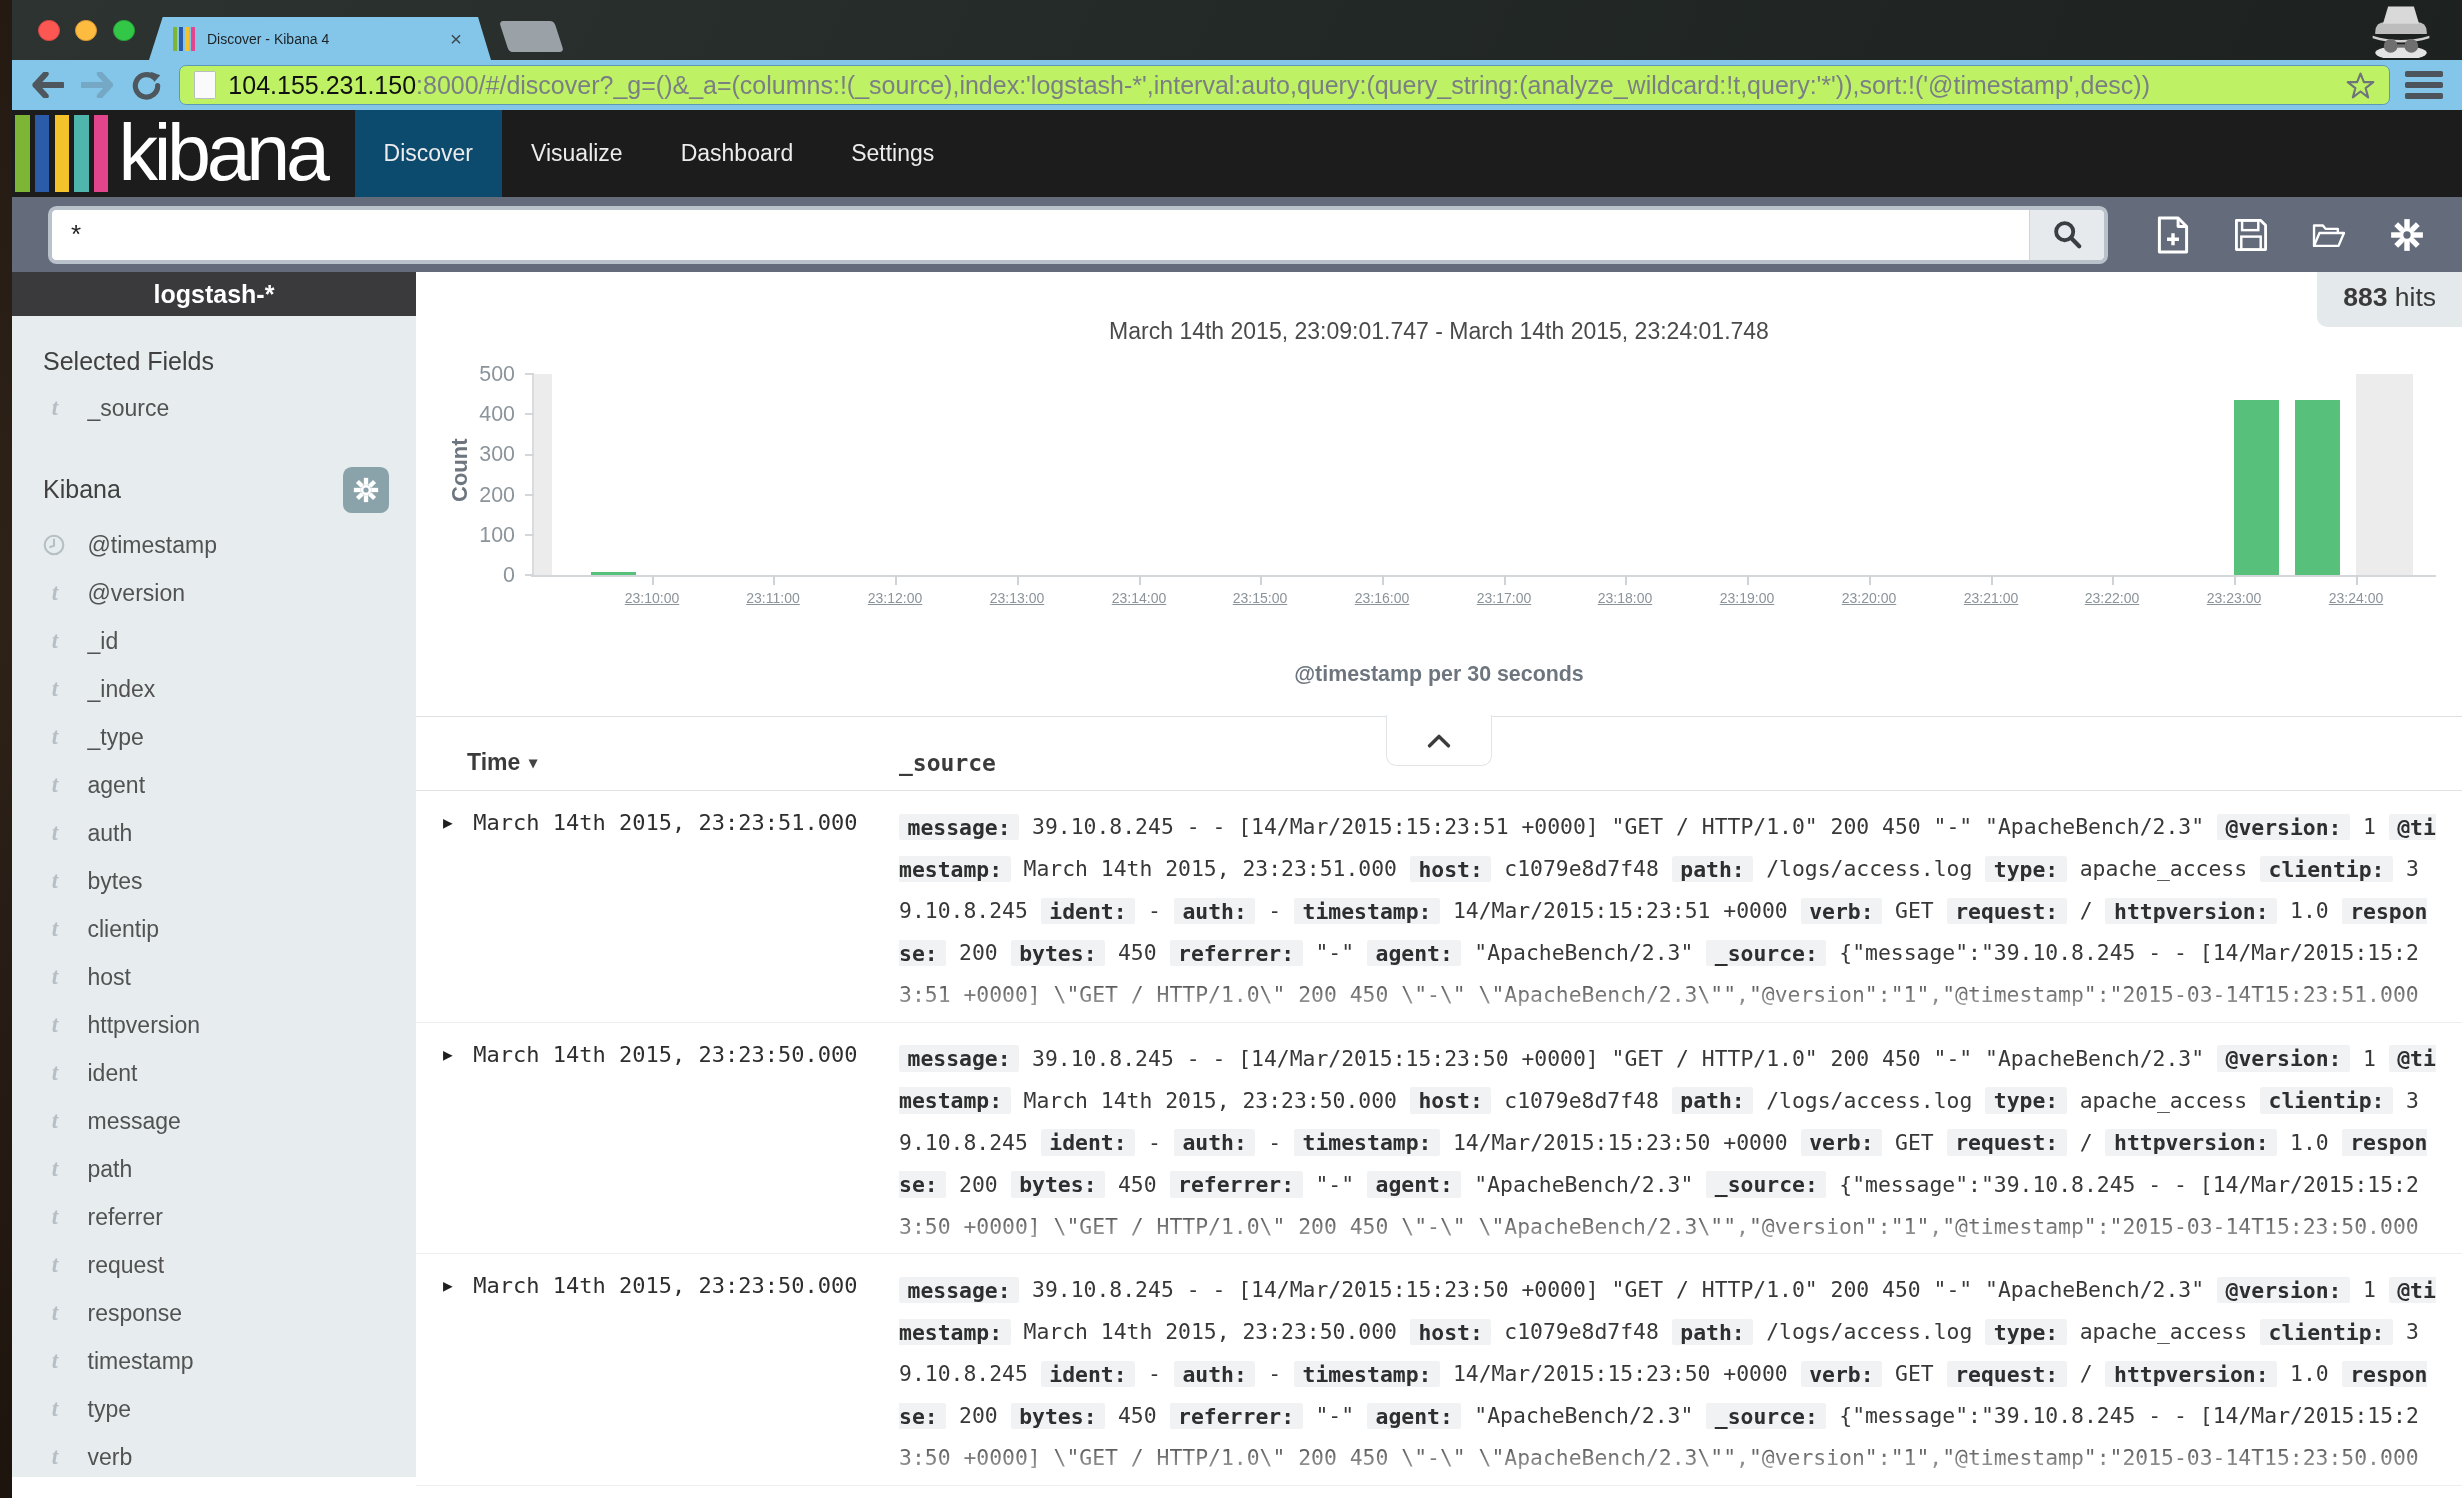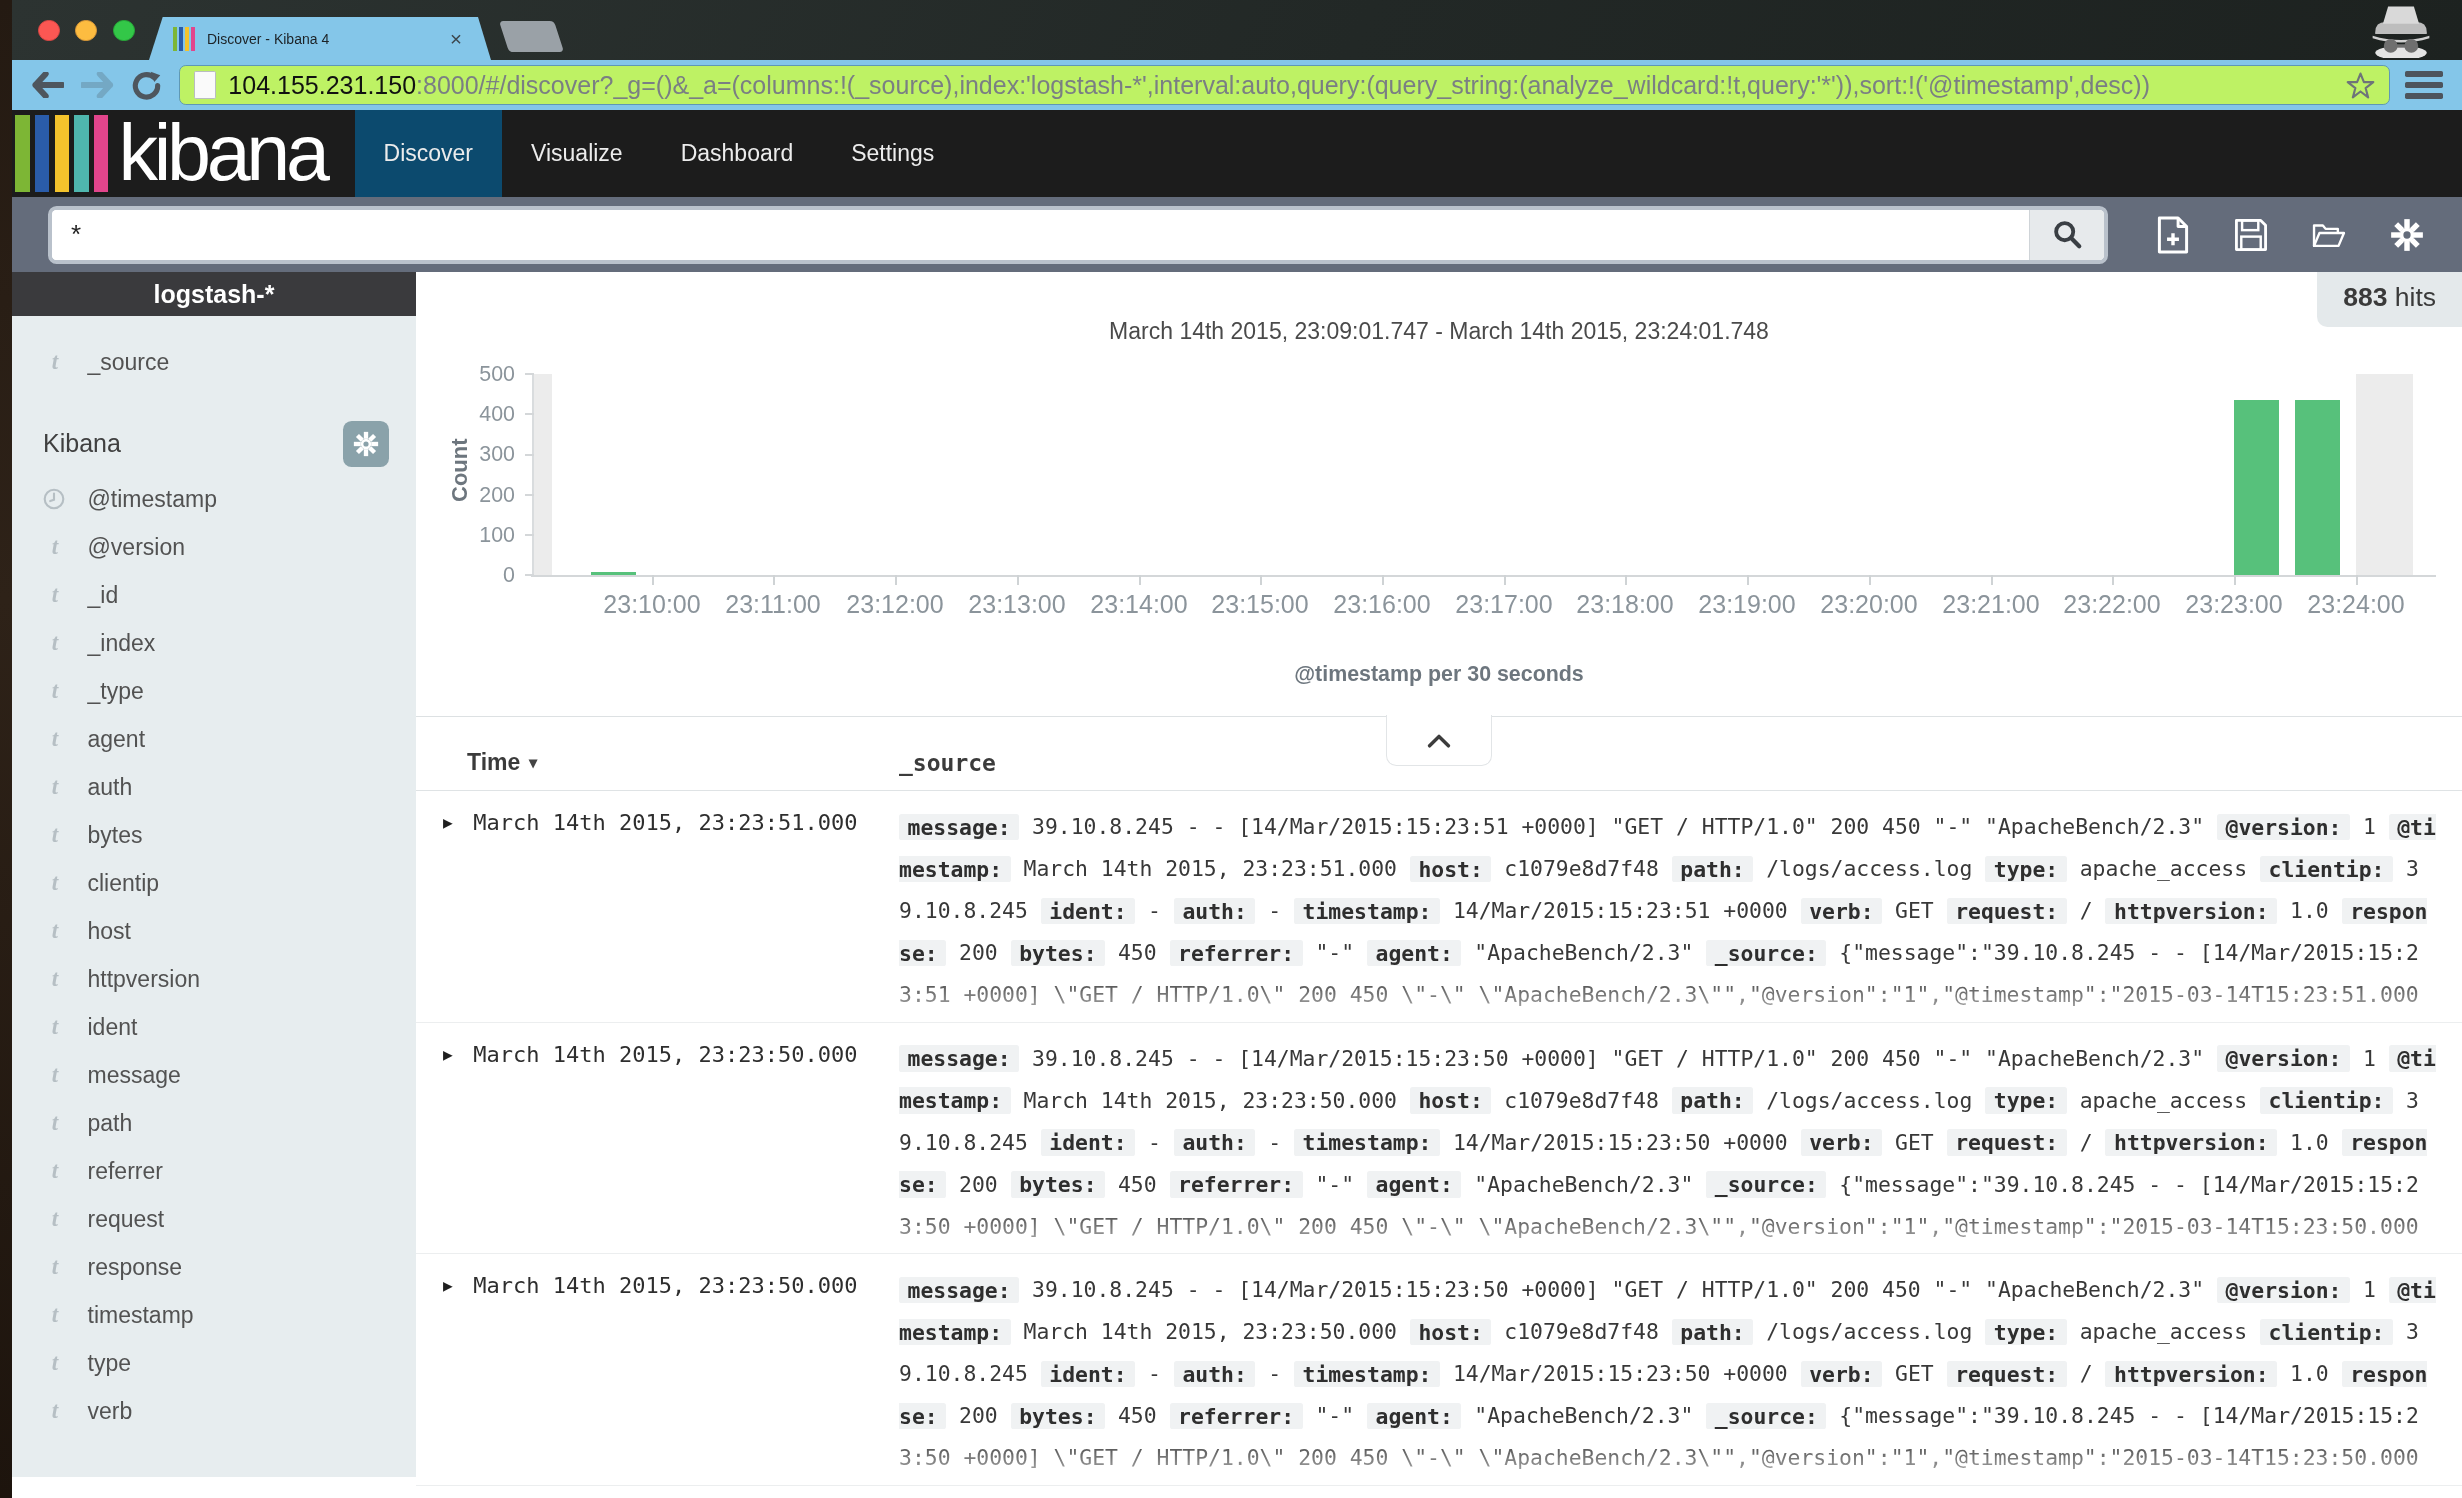--- a/index.html
+++ b/index.html
@@ -88,21 +88,21 @@
   #chart-wrap{position:relative;margin:29px 26px 0 116px;height:201px;}
   #plot{position:absolute;inset:0;border-left:2.6px solid #d9dcde;}
   #baseline{position:absolute;left:-2.6px;right:0;bottom:-1.7px;height:1.7px;background:#d4d7d9;}
   .bar{position:absolute;bottom:0;background:#57c17b;}
   .bar.partial{top:0;height:100%;background:#ececec;}
   .ylabel{position:absolute;right:calc(100% + 19px);font-size:21.4px;color:#8b949b;transform:translateY(-50%);white-space:nowrap;}
   .ydash{position:absolute;right:100%;width:8.6px;height:1.7px;background:#d4d7d9;}
   #count-label{position:absolute;left:-104px;top:50%;transform:rotate(-90deg) translateX(28%);
       transform-origin:center;font-size:22px;font-weight:bold;color:#6d767e;}
   .xtick{position:absolute;top:100%;width:1.7px;height:10.3px;background:#cfd3d5;}
-  .xlabel{position:absolute;top:calc(100% + 15.4px);transform:translateX(-50%);font-size:25px;color:#8b949b;white-space:nowrap;}
+  .xlabel{position:absolute;top:calc(100% + 15.4px);transform:translateX(-50%);font-size:14px;color:#8b949b;white-space:nowrap;text-decoration:underline;}
   #xaxis-caption{text-align:center;font-size:21.4px;font-weight:bold;color:#6d767e;margin-top:87px;}
 
   #collapse-divider{border-top:1.7px solid #dde1e3;margin-top:29px;position:relative;}
   #collapse-btn{position:absolute;left:50%;top:-1.7px;transform:translateX(-50%);width:104px;height:50px;
       background:#fff;border:1.7px solid #e2e5e7;border-top:none;border-radius:0 0 10.3px 10.3px;
       display:flex;align-items:center;justify-content:center;cursor:pointer;}
 
   
   #doc-table{margin-top:17px;}
   #tbl-header{display:flex;align-items:center;font-size:23px;font-weight:bold;color:#3b3b3b;
@@ -257,20 +257,23 @@
         </span>
       </div>
   </div>
 
   <div id="content">
 
     <div id="sidebar">
       <div id="sb-header">logstash-*</div>
       <div id="sb-body">
         <div id="selected-block">
+          <div class="sb-title-row">
+              <span class="sb-title">Selected Fields</span>
+            </div>
           <div id="selected-list">
               <div class="field-item">
                 <span class="t-icon">t</span>
                 <span>_source</span>
               </div>
             </div>
         </div>
         <div id="fields-block">
           <div class="sb-title-row">
             <span class="sb-title">Kibana</span>

